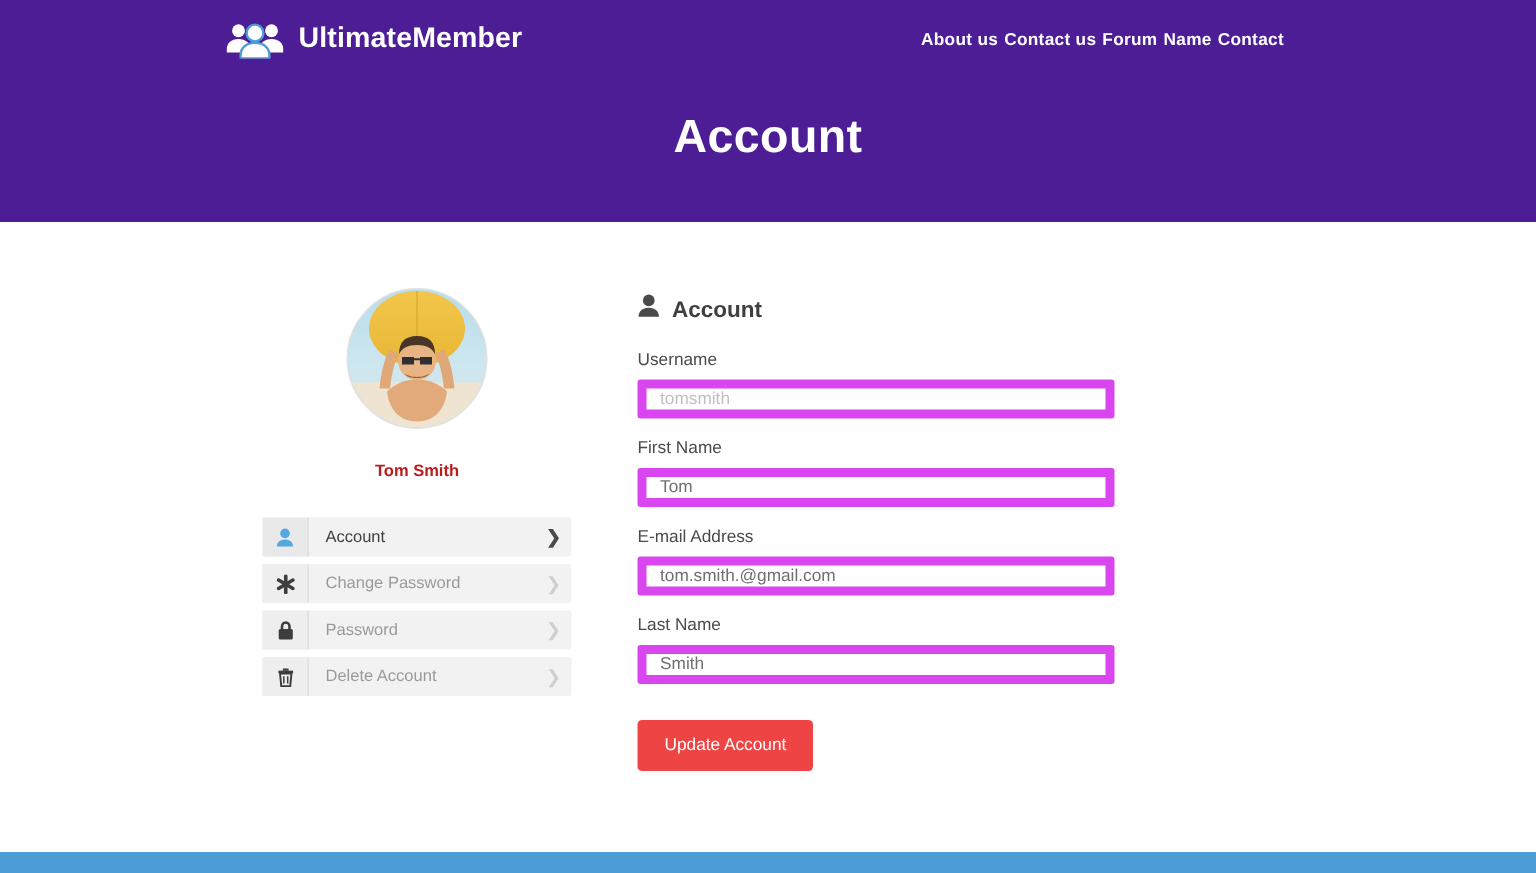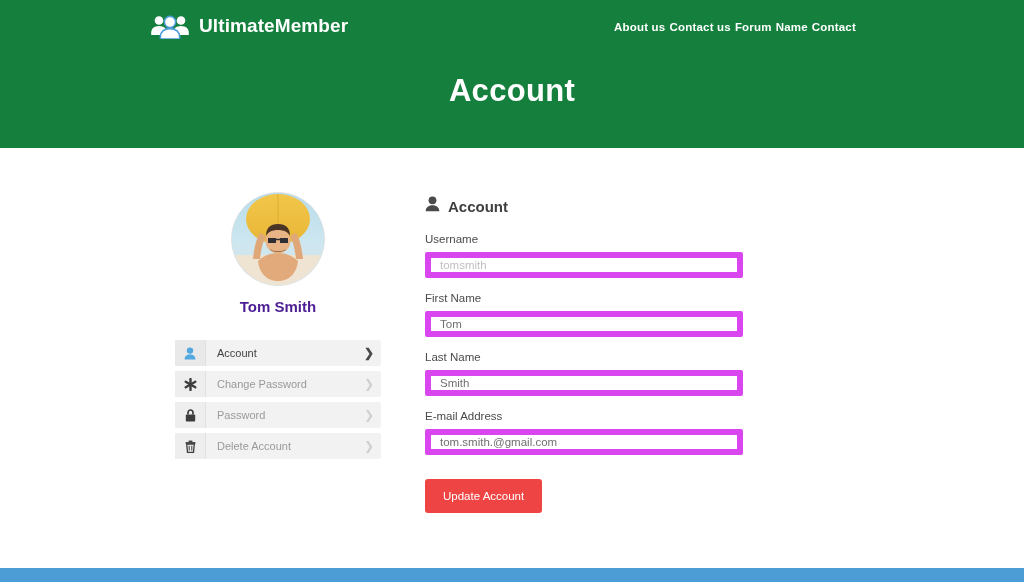--- a/index.html
+++ b/index.html
@@ -14,21 +14,21 @@
     overflow: hidden;
     position: relative;
   }
 
   
   .site-header {
     position: absolute;
     top: 0; left: 0;
     width: 1024px;
     height: 148px;
-    background: #15803d;
+    background: #4c1d95;
   }
   .header-bar {
     position: relative;
     height: 58px;
   }
   .brand {
     position: absolute;
     left: 150px;
     top: 13px;
     display: flex;
@@ -98,25 +98,25 @@
     height: 92px;
     margin: 0 auto;
     border-radius: 50%;
     border: 1px solid #e2e2e2;
     overflow: hidden;
     position: relative;
     background: #bcd9e8;
   }
   .avatar-art { position: absolute; inset: 0; }
   .profile-name {
-    margin-top: 12px;
+    margin-top: 22px;
     text-align: center;
-    font-size: 15px;
-    font-weight: bold;
-    color: #4c1d95;
+    font-size: 11px;
+    font-weight: bold;
+    color: #b91c1c;
   }
 
   .account-menu {
     margin-top: 25px;
     width: 206px;
   }
   .menu-item {
     display: flex;
     align-items: stretch;
     height: 26px;
@@ -356,27 +356,27 @@
       <label class="field-label">Username</label>
       <input class="field-input readonly" type="text" readonly="" placeholder="tomsmith" value="tomsmith" style="">
     </div>
 
     <div class="field">
       <label class="field-label">First Name</label>
       <input class="field-input" type="text" placeholder="First Name" value="Tom" style="">
     </div>
 
     <div class="field">
+      <label class="field-label">E-mail Address</label>
+      <input class="field-input" type="text" placeholder="E-mail Address" value="tom.smith.@gmail.com" style="">
+    </div>
+
+    <div class="field">
       <label class="field-label">Last Name</label>
       <input class="field-input" type="text" placeholder="Last Name" value="Smith" style="">
     </div>
 
-    <div class="field">
-      <label class="field-label">E-mail Address</label>
-      <input class="field-input" type="text" placeholder="E-mail Address" value="tom.smith.@gmail.com" style="">
-    </div>
-
     <button class="submit-button" type="submit">Update Account</button>
   </form>
 
 </div>
 
 <div class="site-footer"></div>
 
 </body></html>

